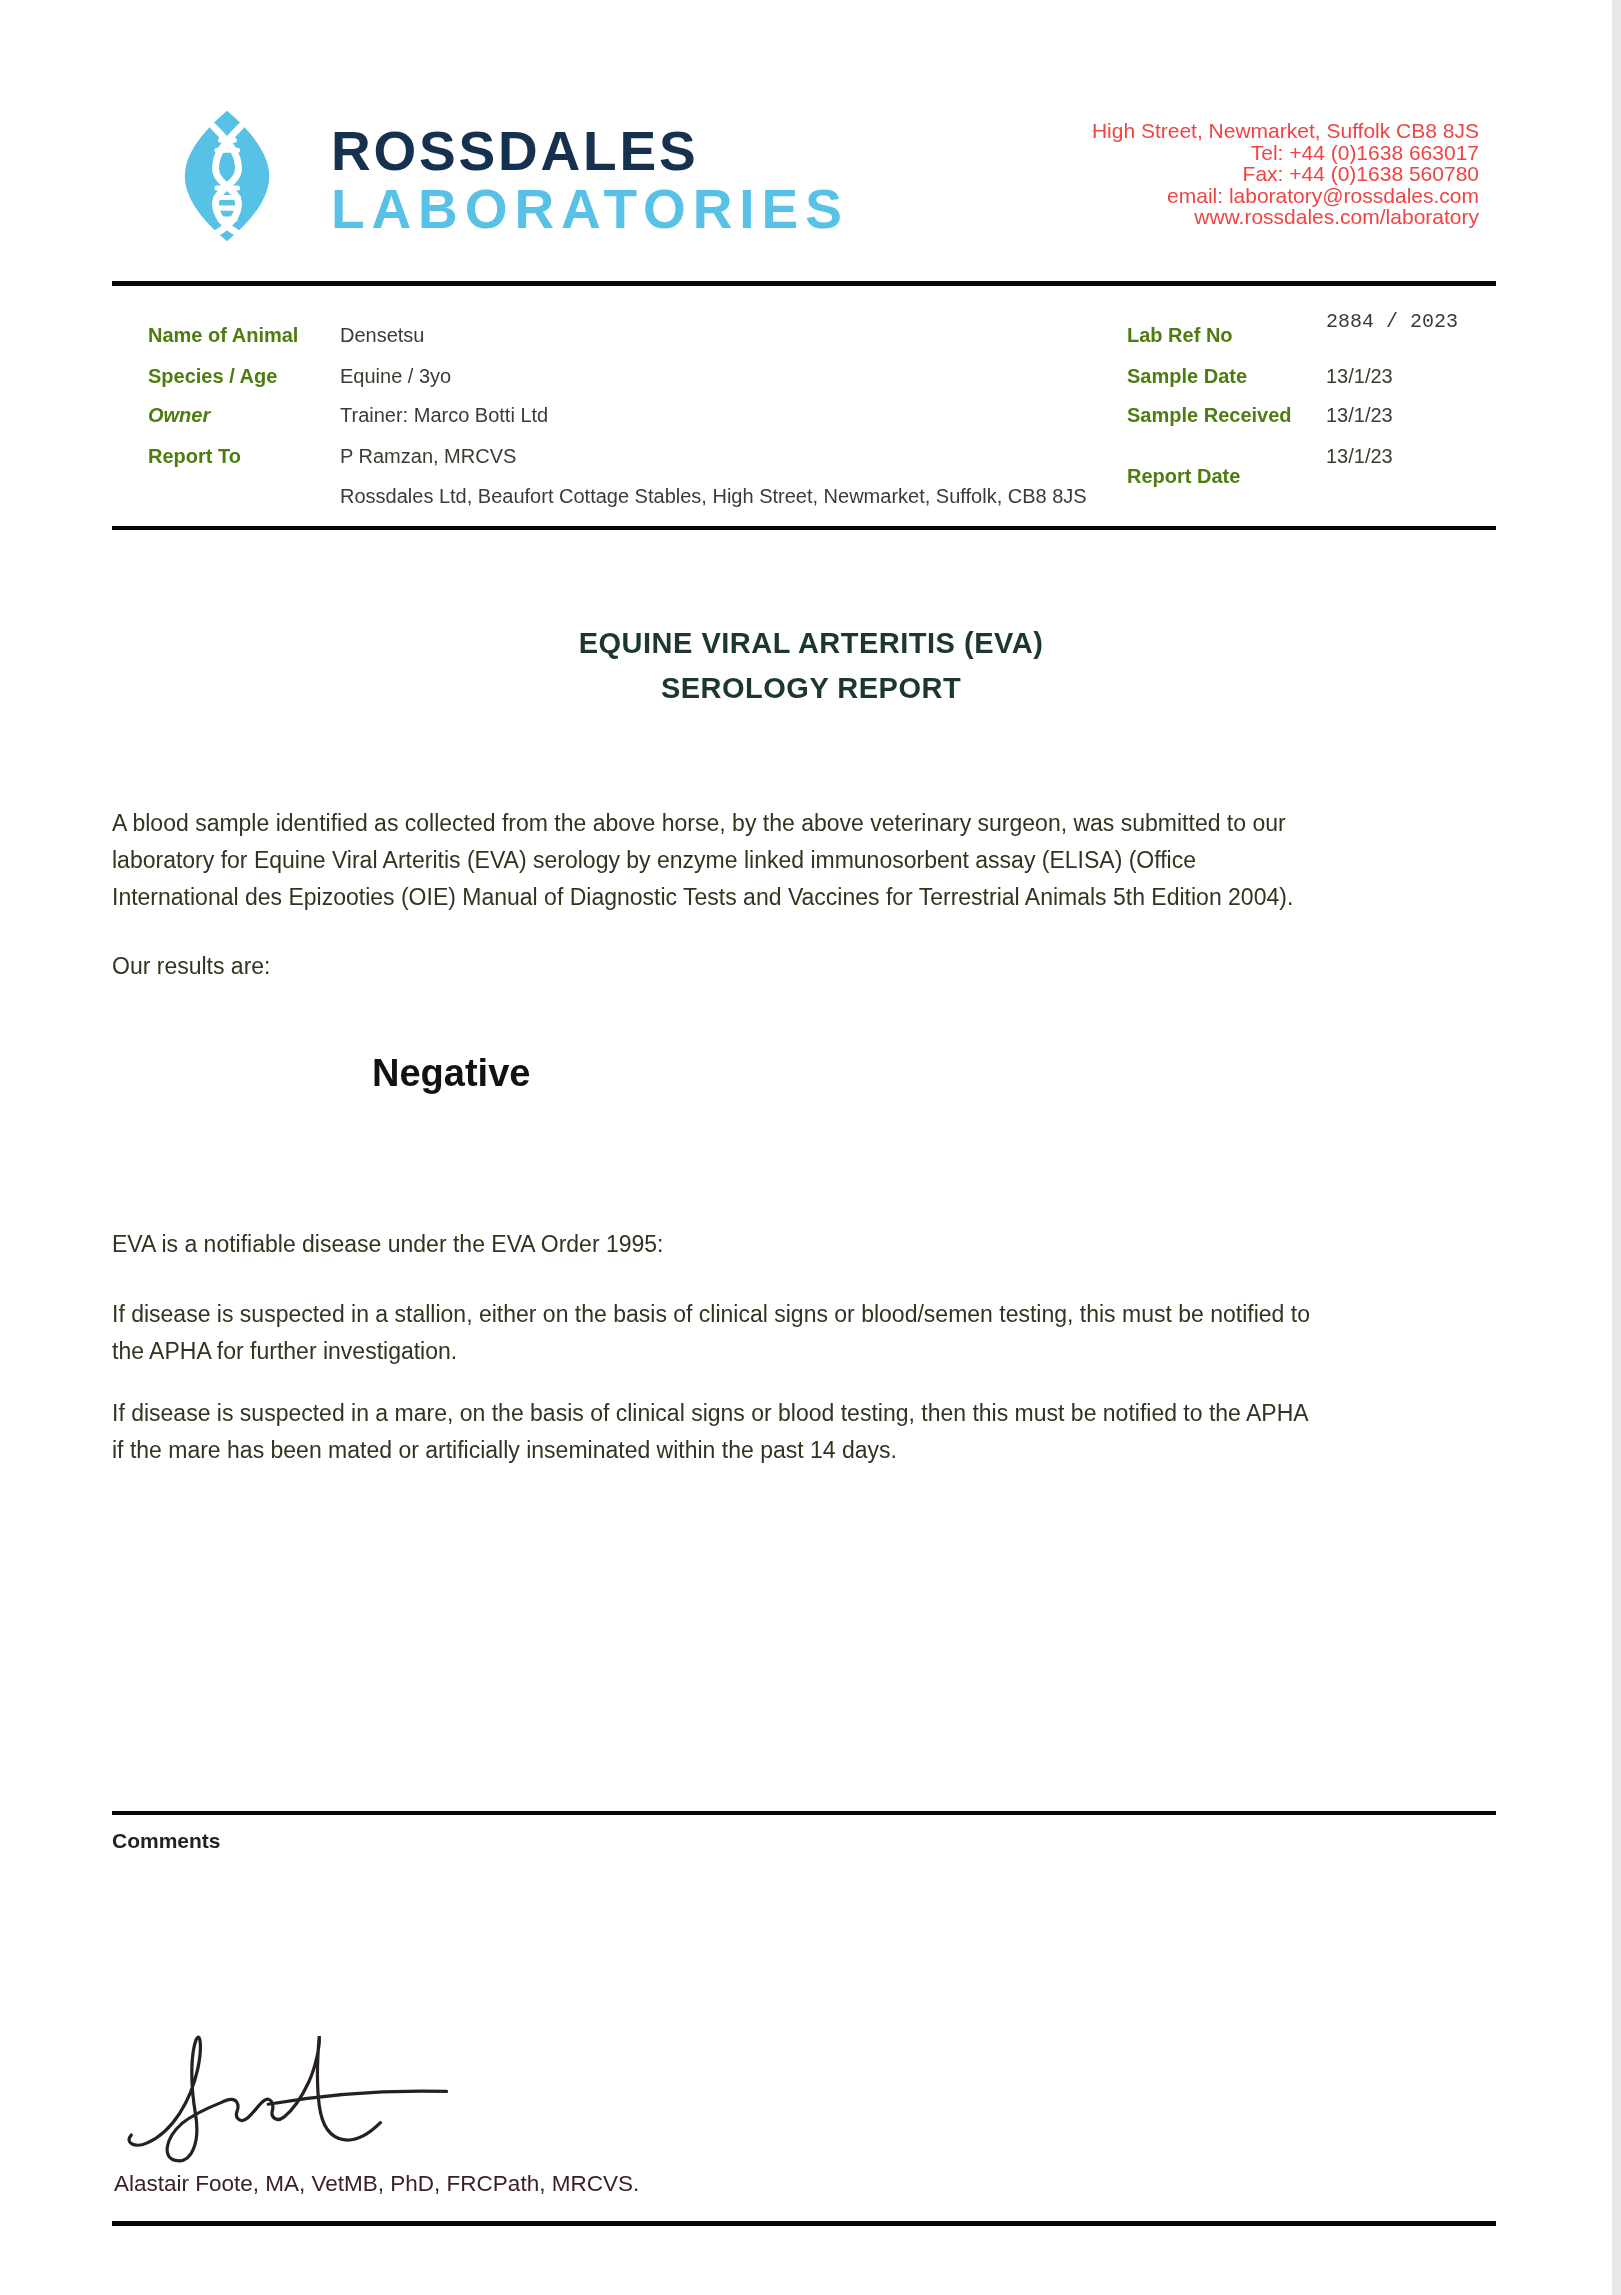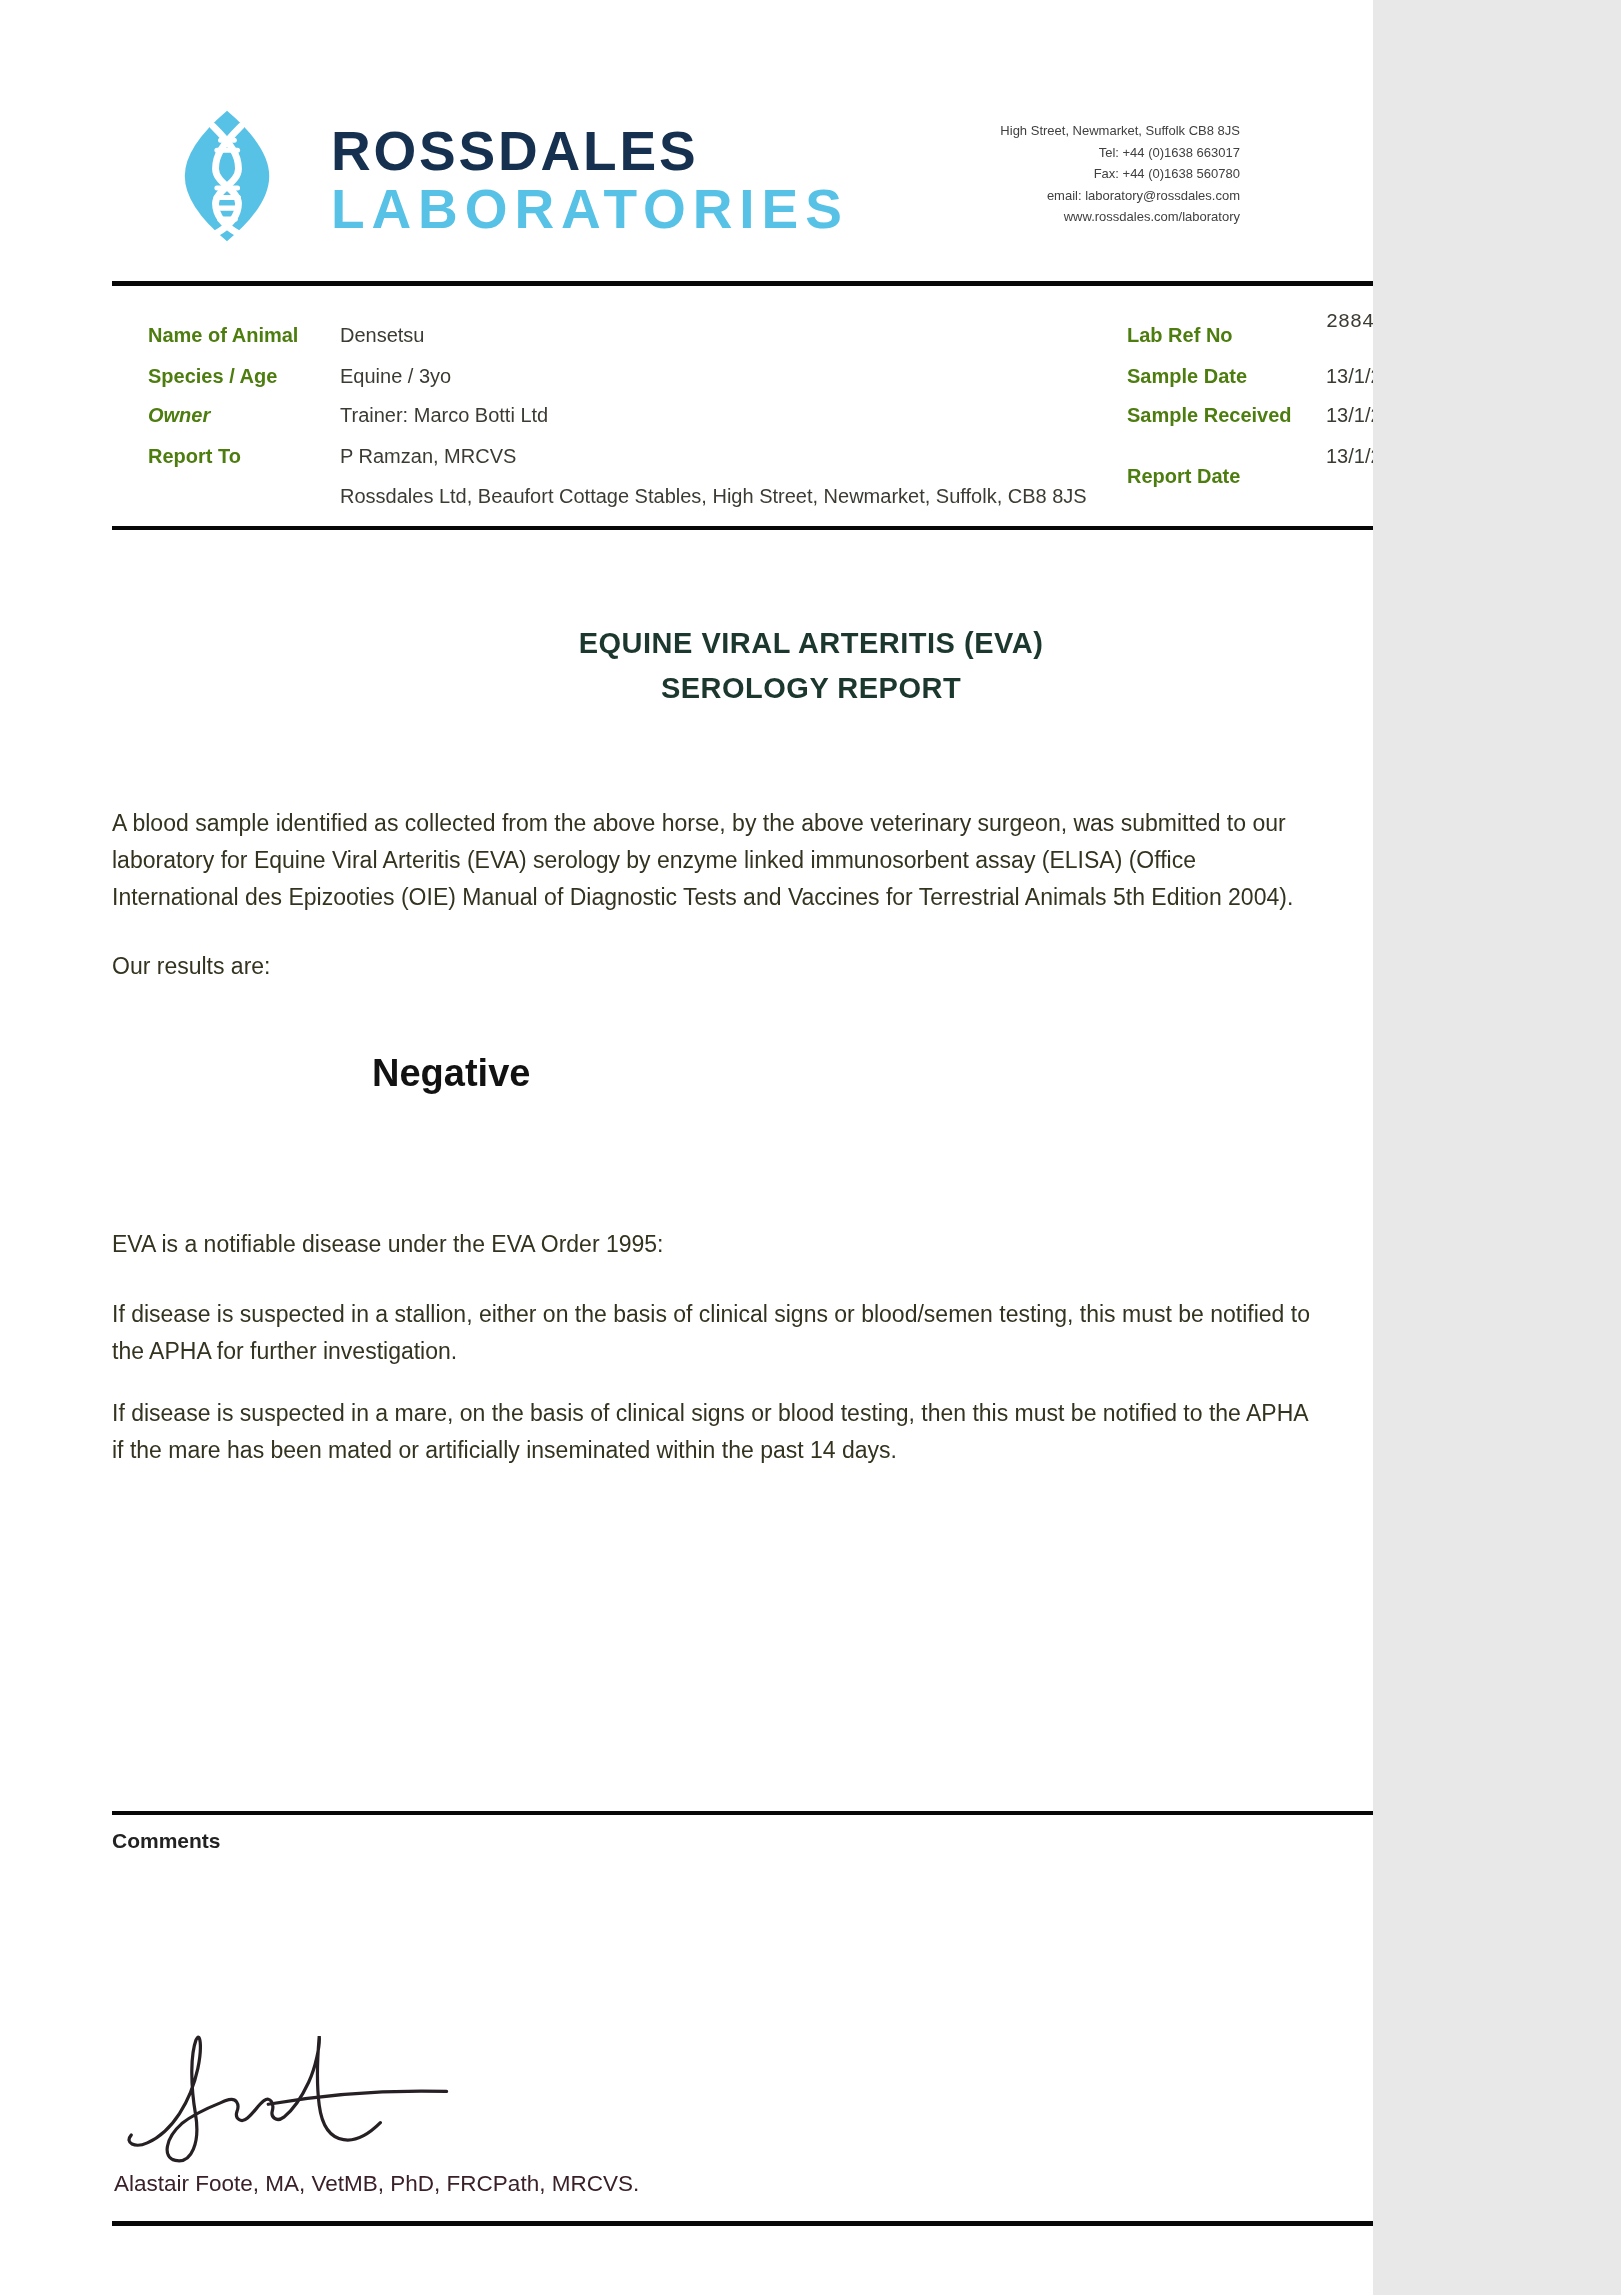--- a/index.html
+++ b/index.html
@@ -1,29 +1,29 @@
 <!DOCTYPE html>
 <html style="font-size:7.3px"><head>
 <meta charset="utf-8">
 <style>
   html,body{margin:0;padding:0;background:#e8e8e8;}
   .page{
     position:relative;
-    width:1373px;height:2295px;
+    width:1612px;height:2295px;
     background:#ffffff;
     font-family:"Liberation Sans", sans-serif;
     overflow:hidden;
   }
   
   .logo-mark{position:absolute;left:171px;top:109px;width:112px;height:134px;}
   .logo-text{position:absolute;left:331px;top:122px;line-height:58px;font-weight:bold;font-size:55px;}
   .logo-line1{letter-spacing:2.8px;}
   .logo-line2{letter-spacing:6.9px;}
   .contact{position:absolute;right:133px;top:120px;text-align:right;
-           font-size:13px;line-height:21.6px;color:#404040;}
+           font-size:21px;line-height:21.6px;color:#ef4444;}
   
   .rule{position:absolute;left:112px;width:1384px;background:#070707;}
   .rule-1{top:281px;height:4.6px;}
   .rule-2{top:526px;height:4.1px;}
   .rule-3{top:1811px;height:4.1px;}
   .rule-4{top:2221px;height:4.6px;}
   
   .info-label{position:absolute;font-size:20px;font-weight:bold;color:#4d7c0f;white-space:nowrap;}
   .info-value{position:absolute;font-size:20px;color:#3c3b33;white-space:nowrap;text-align:center;}
   

